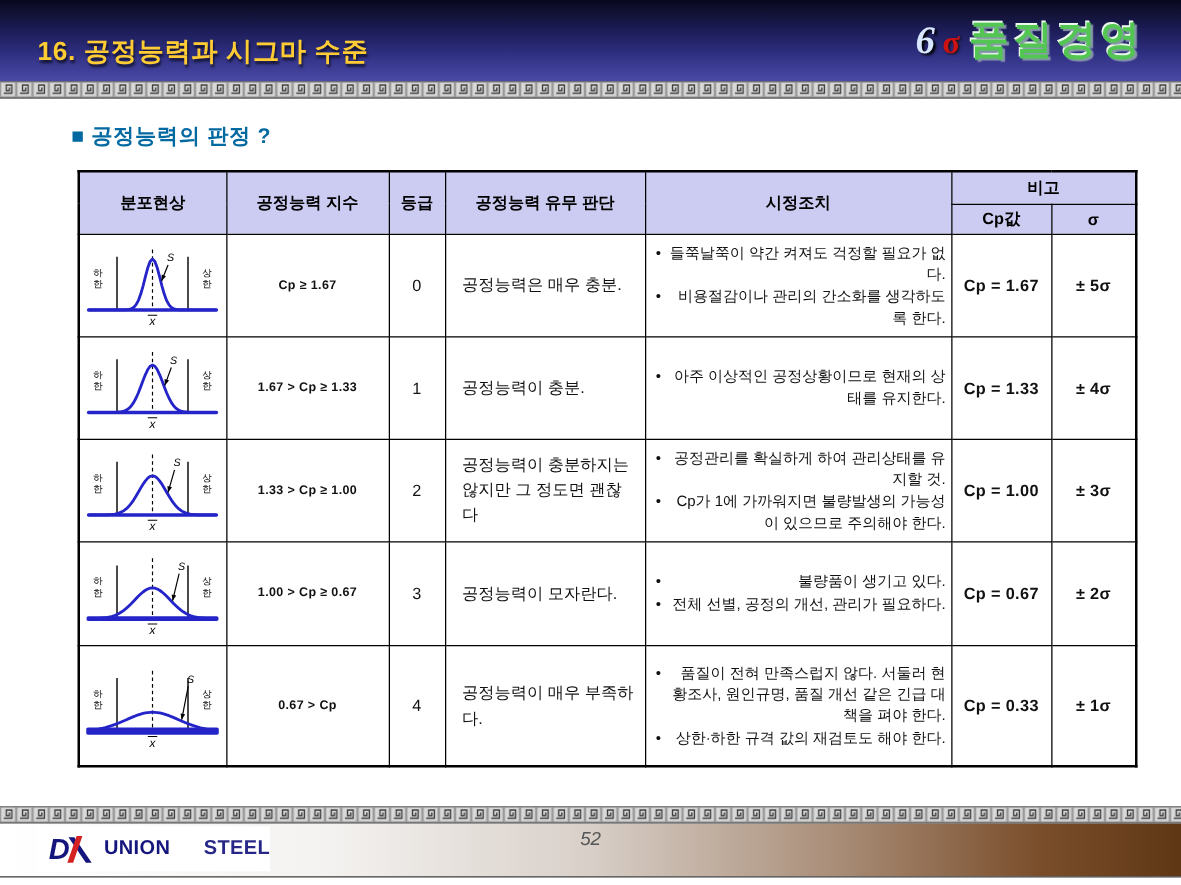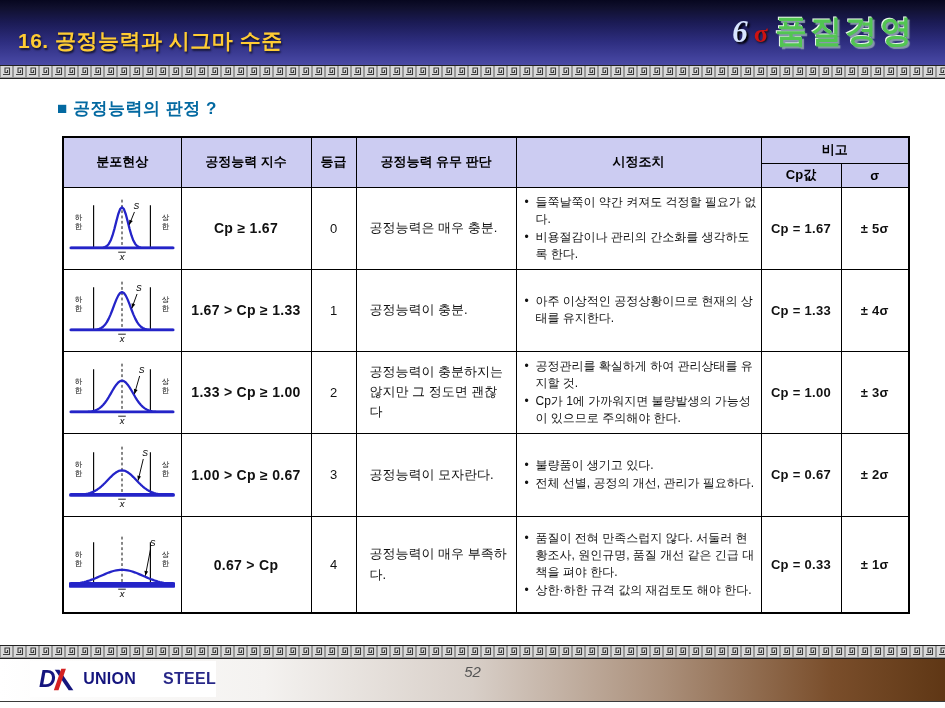--- a/index.html
+++ b/index.html
@@ -2,21 +2,21 @@
 <html><head>
 <meta charset="utf-8">
 <style>
   html,body{margin:0;padding:0;}
   body{width:945px;height:708px;font-family:"Liberation Sans","DejaVu Sans",sans-serif;background:#ffffff;overflow:hidden;}
   .slide{position:relative;width:945px;height:708px;background:#ffffff;}
 
   
   .header{position:absolute;top:0;left:0;width:945px;height:65px;
     background:linear-gradient(to bottom,#07071f 0%,#10102e 12%,#1b1b55 35%,#2e2e80 65%,#42429c 90%,#4a4aa4 100%);}
-  .header-title{position:absolute;left:18px;top:27px;color:#ffcc33;font-size:21px;font-weight:bold;
+  .header-title{position:absolute;left:30px;top:27px;color:#ffcc33;font-size:21px;font-weight:bold;
     letter-spacing:0.5px;text-shadow:1px 2px 2px rgba(0,0,0,0.65);white-space:nowrap;}
   .brand{position:absolute;right:30px;top:10px;display:flex;align-items:baseline;white-space:nowrap;}
   .brand-six{color:#d8e6ff;font-family:"Liberation Serif","DejaVu Serif",serif;font-style:italic;font-weight:bold;
     font-size:31px;text-shadow:2px 2px 2px #000;}
   .brand-sigma{color:#cc1212;font-family:"Liberation Serif","DejaVu Serif",serif;font-weight:bold;font-size:26px;
     margin:0 7px 0 6px;text-shadow:1px 1px 2px #111;}
   .brand-name{color:#52c552;font-size:32px;font-weight:bold;letter-spacing:3px;
     text-shadow:2px 2px 1px #8899aa, -1px -1px 0 #eafaea;}
 
   
@@ -27,26 +27,26 @@
 
   table.cap{position:absolute;left:62px;top:136px;width:846px;border-collapse:collapse;table-layout:fixed;
     border:2px solid #000;}
   table.cap th,table.cap td{border:1px solid #000;}
   table.cap th{background:#ccccf2;font-size:13px;font-weight:bold;color:#000;padding:2px;}
   tr.hrow1{height:26px;} tr.hrow2{height:24px;}
   tr.r82{height:82px;} tr.r83{height:83px;} tr.r97{height:97px;}
   td{background:#fff;vertical-align:middle;color:#111;}
   .dist-cell{text-align:center;padding:2px 0 0 0;}
   svg.dist{width:106px;height:70px;display:inline-block;vertical-align:middle;}
-  .cp-cell{text-align:center;font-size:14px;font-weight:bold;letter-spacing:0.3px;}
+  .cp-cell{text-align:center;font-size:10px;font-weight:bold;letter-spacing:0.3px;}
   .grade-cell{text-align:center;font-size:13px;}
   .judg-cell{font-size:13px;padding:4px 6px 4px 13px;line-height:1.55;margin-left:40px;}
   .act-cell{font-size:12px;padding:5px 4px 5px 8px;line-height:1.42;}
   .act-cell ul{margin:0;padding:0;list-style:none;}
-  .act-cell li{position:relative;padding-left:11px;margin:1px 0;}
+  .act-cell li{position:relative;padding-left:11px;margin:1px 0;text-align:right;}
   .act-cell li::before{content:"\2022";position:absolute;left:0;top:0;}
   .cpv-cell,.sig-cell{text-align:center;font-size:13px;font-weight:bold;letter-spacing:0.3px;}
 
   
   .footer{position:absolute;top:659px;left:0;width:945px;height:42px;border-bottom:1px solid #3a3a3a;
     background:linear-gradient(to right,#ffffff 0%,#f4f2f0 28%,#d8cfc8 50%,#ab907b 70%,#7a4e2b 88%,#5f3715 100%);}
   .logo-box{position:absolute;left:30px;top:2px;width:186px;height:36px;background:#ffffff;
     display:flex;align-items:center;gap:7px;padding-left:9px;box-sizing:border-box;}
   .logo-text{color:#15157e;font-size:16px;white-space:nowrap;letter-spacing:0.3px;}
   .logo-union{font-weight:bold;}

